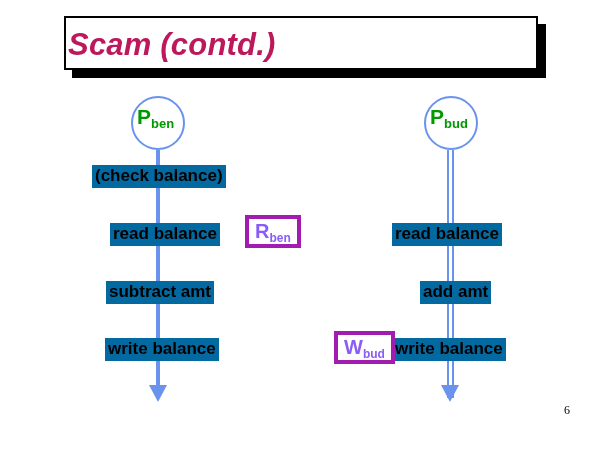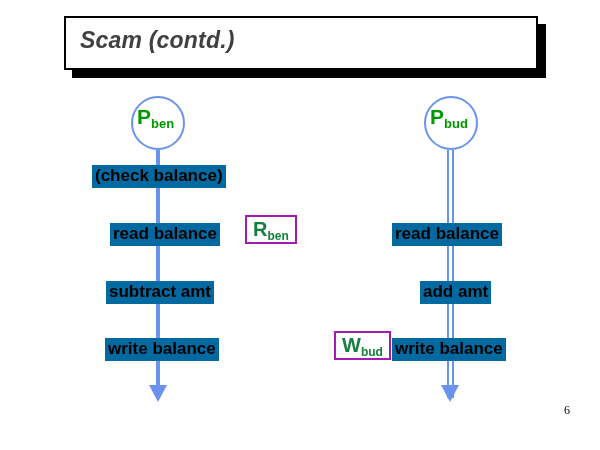--- a/index.html
+++ b/index.html
@@ -29,26 +29,26 @@
     left: 64px;
     top: 16px;
     width: 474px;
     height: 54px;
     background: #ffffff;
     border: 2px solid #000000;
     box-sizing: border-box;
   }
   #title-text {
     position: absolute;
-    left: 14px;
+    left: 2px;
     top: 9px;
-    font-size: 23px;
+    font-size: 31px;
     font-weight: bold;
     font-style: italic;
-    color: #404040;
+    color: #be185d;
     letter-spacing: 0.2px;
     white-space: nowrap;
   }
 
   
   #diagram {
     position: absolute;
     left: 0;
     top: 0;
     width: 500px;
@@ -121,25 +121,25 @@
     white-space: nowrap;
     background: #0369a1;
     padding: 2px 3px;
     line-height: 1.1;
   }
   .row-label.right-side { text-align: left; }
 
   
   .op-box {
     position: absolute;
-    border: 2px solid #a21caf;
+    border: 4px solid #a21caf;
     background: #ffffff;
     box-sizing: border-box;
     padding: 2px 6px 3px 6px;
-    color: #15803d;
+    color: #8b5cf6;
     font-weight: bold;
     white-space: nowrap;
     line-height: 1;
   }
   .op-box .big { font-size: 20px; }
   .op-box .sub { font-size: 12px; position: relative; top: 4px; }
 
   
   #txt-check   { left: 92px;  top: 165px; }
   #txt-read-l  { left: 110px; top: 223px; }

